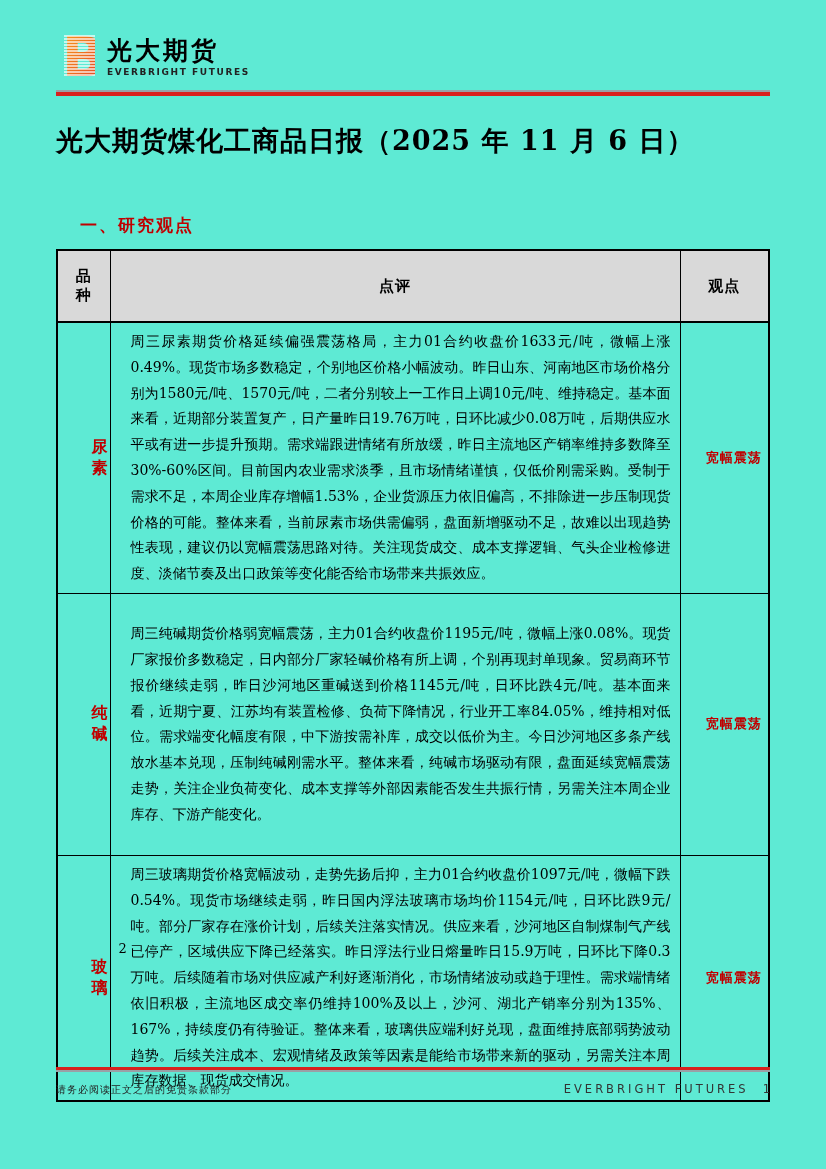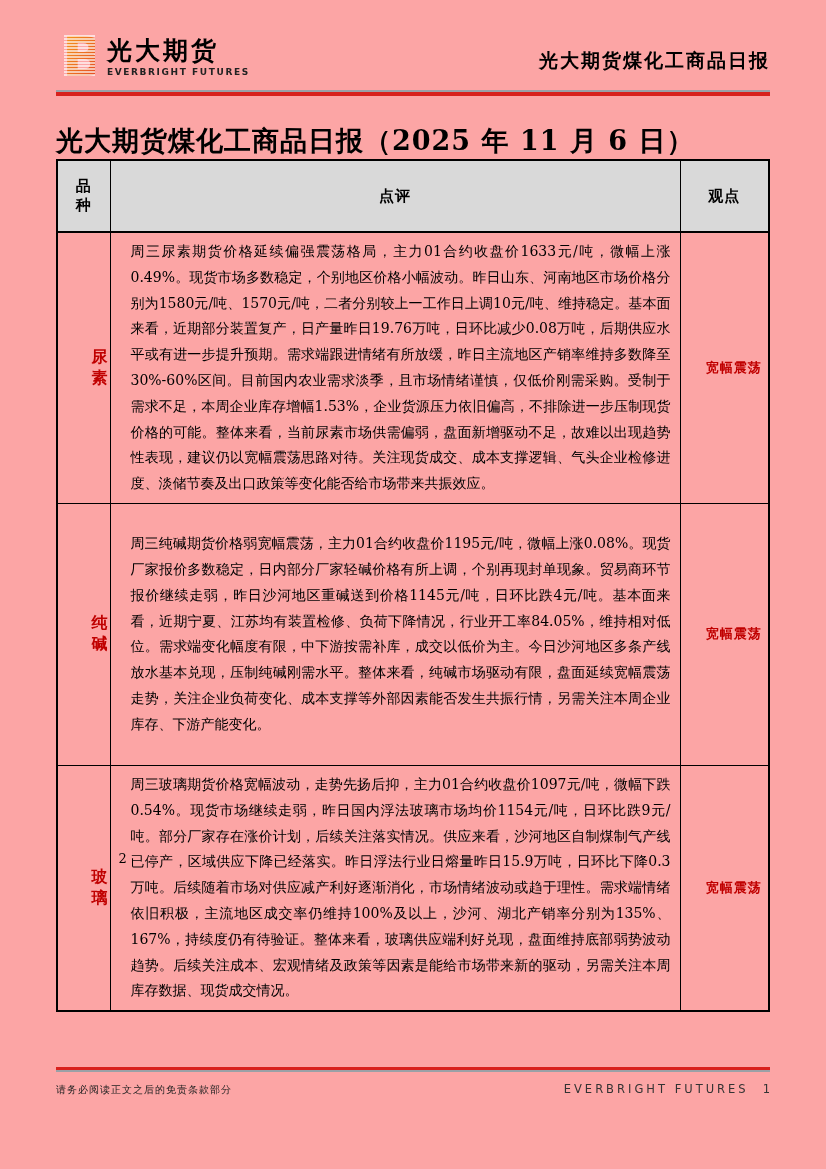--- a/index.html
+++ b/index.html
@@ -1,17 +1,17 @@
 <!DOCTYPE html>
 <html><head>
 <meta charset="utf-8">
 <style>
   html,body{margin:0;padding:0;background:#fff;}
   .page{
-    position:relative;width:826px;height:1169px;background:#fca5a5;
+    position:relative;width:826px;height:1169px;background:#5eead4;
     box-sizing:border-box;padding:0 56px;overflow:hidden;
     font-family:"DejaVu Sans",sans-serif;color:#000;
   }
   
   .hdr{display:flex;justify-content:space-between;align-items:flex-end;margin-top:32px;}
   .brand{display:flex;align-items:center;gap:12px;padding-left:8px;}
   .brand-txt{display:flex;flex-direction:column;}
   .brand-cn{font-size:25px;font-weight:bold;letter-spacing:3px;line-height:1.1;}
   .brand-en{font-size:9px;font-weight:bold;letter-spacing:1.6px;color:#222;margin-top:3px;}
   .hdr-title{font-family:"DejaVu Serif",serif;font-size:19px;font-weight:bold;letter-spacing:2px;padding-bottom:8px;}
@@ -71,26 +71,26 @@
             <line x1="0" y1="37" x2="31" y2="37"></line>
           <line x1="0" y1="40" x2="31" y2="40"></line>
             <line x1="0" y1="43" x2="31" y2="43"></line>
         </g>
       </svg>
       <div class="brand-txt">
         <div class="brand-cn">光大期货</div>
         <div class="brand-en">EVERBRIGHT FUTURES</div>
       </div>
     </div>
-    <div class="hdr-title">光大期货煤化工商品日报</div>
   </div>
   <div class="rule-top"></div>
 
   <div class="doc-title">光大期货煤化工商品日报（2025 年 11 月 6 日）</div>
 
+  <div class="sec-head">一、研究观点</div>
 
   <table class="research">
     <colgroup>
         <col class="c-variety">
         <col>
         <col class="c-view">
       </colgroup>
     <thead>
       <tr>
         <th>品种</th>

